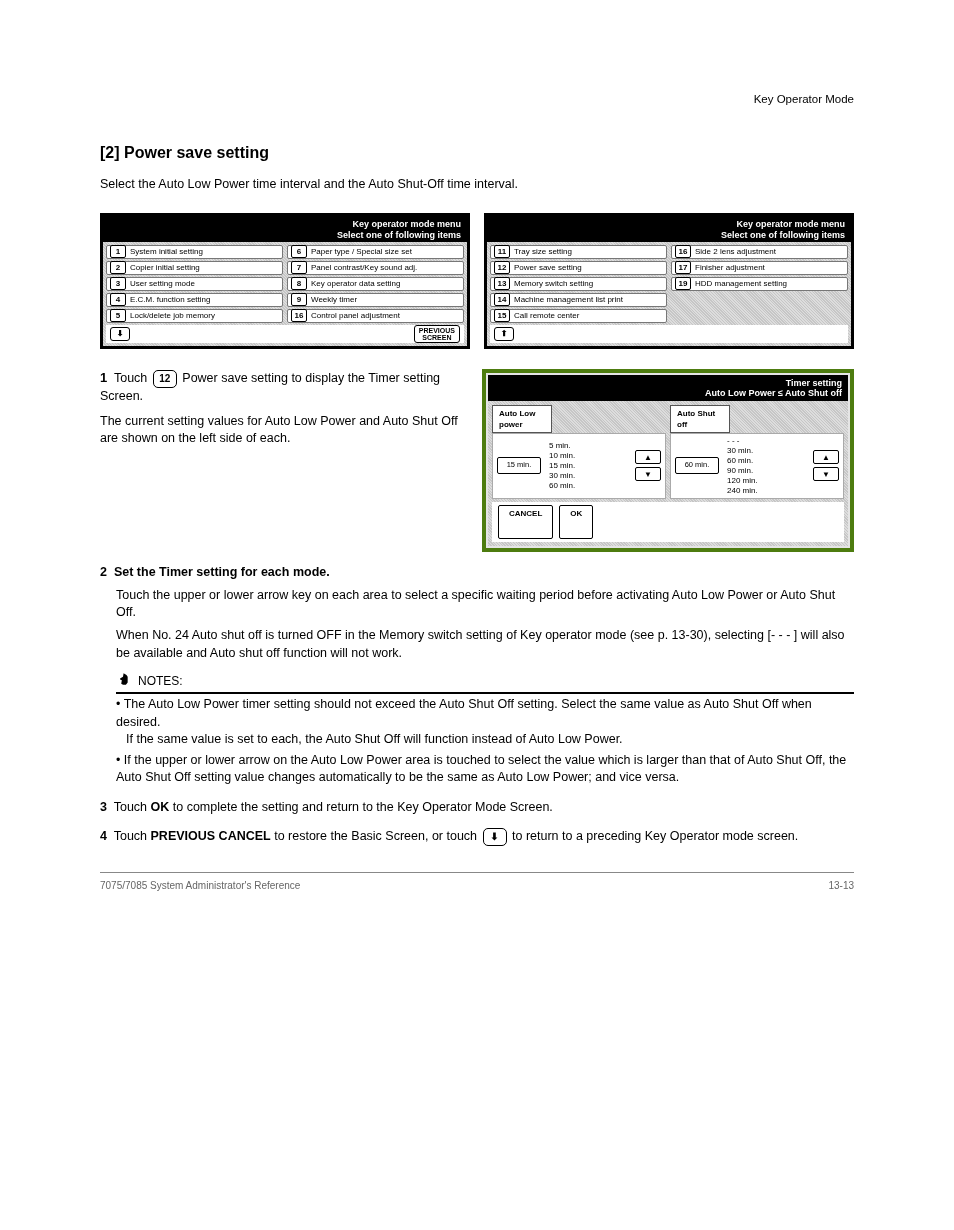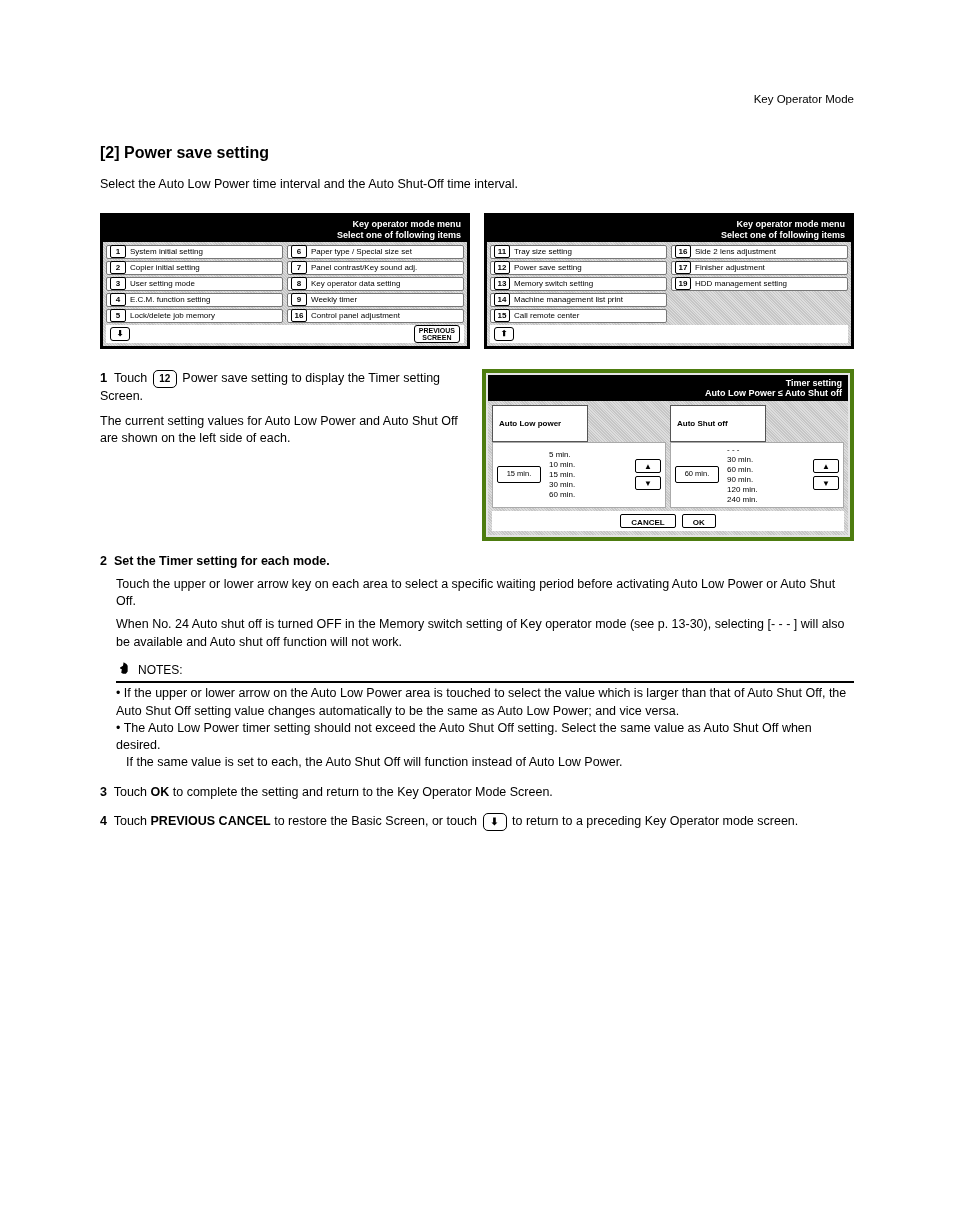--- a/index.html
+++ b/index.html
@@ -120,22 +120,22 @@
     background: repeating-linear-gradient(45deg,#c6c6c6 0 1px,#ddd 1px 2px);
     padding: 4px;
   }
   .timer-cols { display: flex; gap: 4px; }
   .timer-col { flex: 1; }
   .timer-tab {
     background: #fff;
     border: 1px solid #555;
     font-size: 8px;
     font-weight: bold;
-    padding: 12px 6px;
-    width: 96px;
+    padding: 2px 6px;
+    width: 60px;
   }
   .timer-inner {
     background: #fff;
     border: 1px solid #aaa;
     height: 66px;
     padding: 4px 4px;
     display: flex;
     align-items: center;
     gap: 4px;
     font-size: 7.5px;
@@ -154,25 +154,25 @@
     border-radius: 2px;
     width: 26px;
     height: 14px;
     display:flex;align-items:center;justify-content:center;
     font-size: 8px;
     background:#fff;
   }
   .timer-footer {
     background: #fff;
     display: flex;
-    justify-content: center;
+    justify-content: flex-start;
     gap: 6px;
     padding: 3px 6px;
     margin-top: 3px;
-    height: 20px;
+    height: 40px;
   }
   .timer-footer .btn {
     border: 1.2px solid #000;
     border-radius: 2px;
     font-size: 8px;
     font-weight: bold;
     padding: 2px 10px;
   }
 
   .bold { font-weight: bold; }
@@ -408,34 +408,38 @@
 
   <div class="note-box" style="margin-left:16px;">
     <div class="note-head">
       <span>
         <svg viewBox="0 0 24 24">
             <path fill="#000" d="M13 2l-1 6-5 3v2l3 1-1 6 3 2h5l3-4V8l-2-3-5-3z"></path>
           </svg>
       </span>
       <span>NOTES:</span>
     </div>
-    <p>• <span>If the upper or lower arrow on the Auto Low Power area is touched to select the value which is larger than that of Auto Shut Off, the Auto Shut Off setting value changes automatically to be the same as Auto Low Power; and vice versa.</span></p>
     <p style="margin-bottom:4px;">• <span>The Auto Low Power timer setting should not exceed the Auto Shut Off setting. Select the same value as Auto Shut Off when desired.</span><br>
        <span style="margin-left:10px;">If the same value is set to each, the Auto Shut Off will function instead of Auto Low Power.</span></p>
+    <p>• <span>If the upper or lower arrow on the Auto Low Power area is touched to select the value which is larger than that of Auto Shut Off, the Auto Shut Off setting value changes automatically to be the same as Auto Low Power; and vice versa.</span></p>
   </div>
 
   <p style="margin-top:12px;">
     <b class="num">3</b>&nbsp;
     <span>Touch </span>
     <span class="bold">OK</span>
     <span> to complete the setting and return to the Key Operator Mode Screen.</span>
   </p>
 
   <p style="margin-top:12px;">
     <b class="num">4</b>&nbsp;
     <span>Touch </span>
     <span class="bold">PREVIOUS CANCEL</span>
     <span> to restore the Basic Screen, or touch </span>
     <span class="inline-btn-img">⬇</span>
     <span> to return to a preceding Key Operator mode screen.</span>
   </p>
 
+  <div class="footer-line">
+    <span>7075/7085 System Administrator's Reference</span>
+    <span>13-13</span>
+  </div>
 </div>
 
 </body></html>

